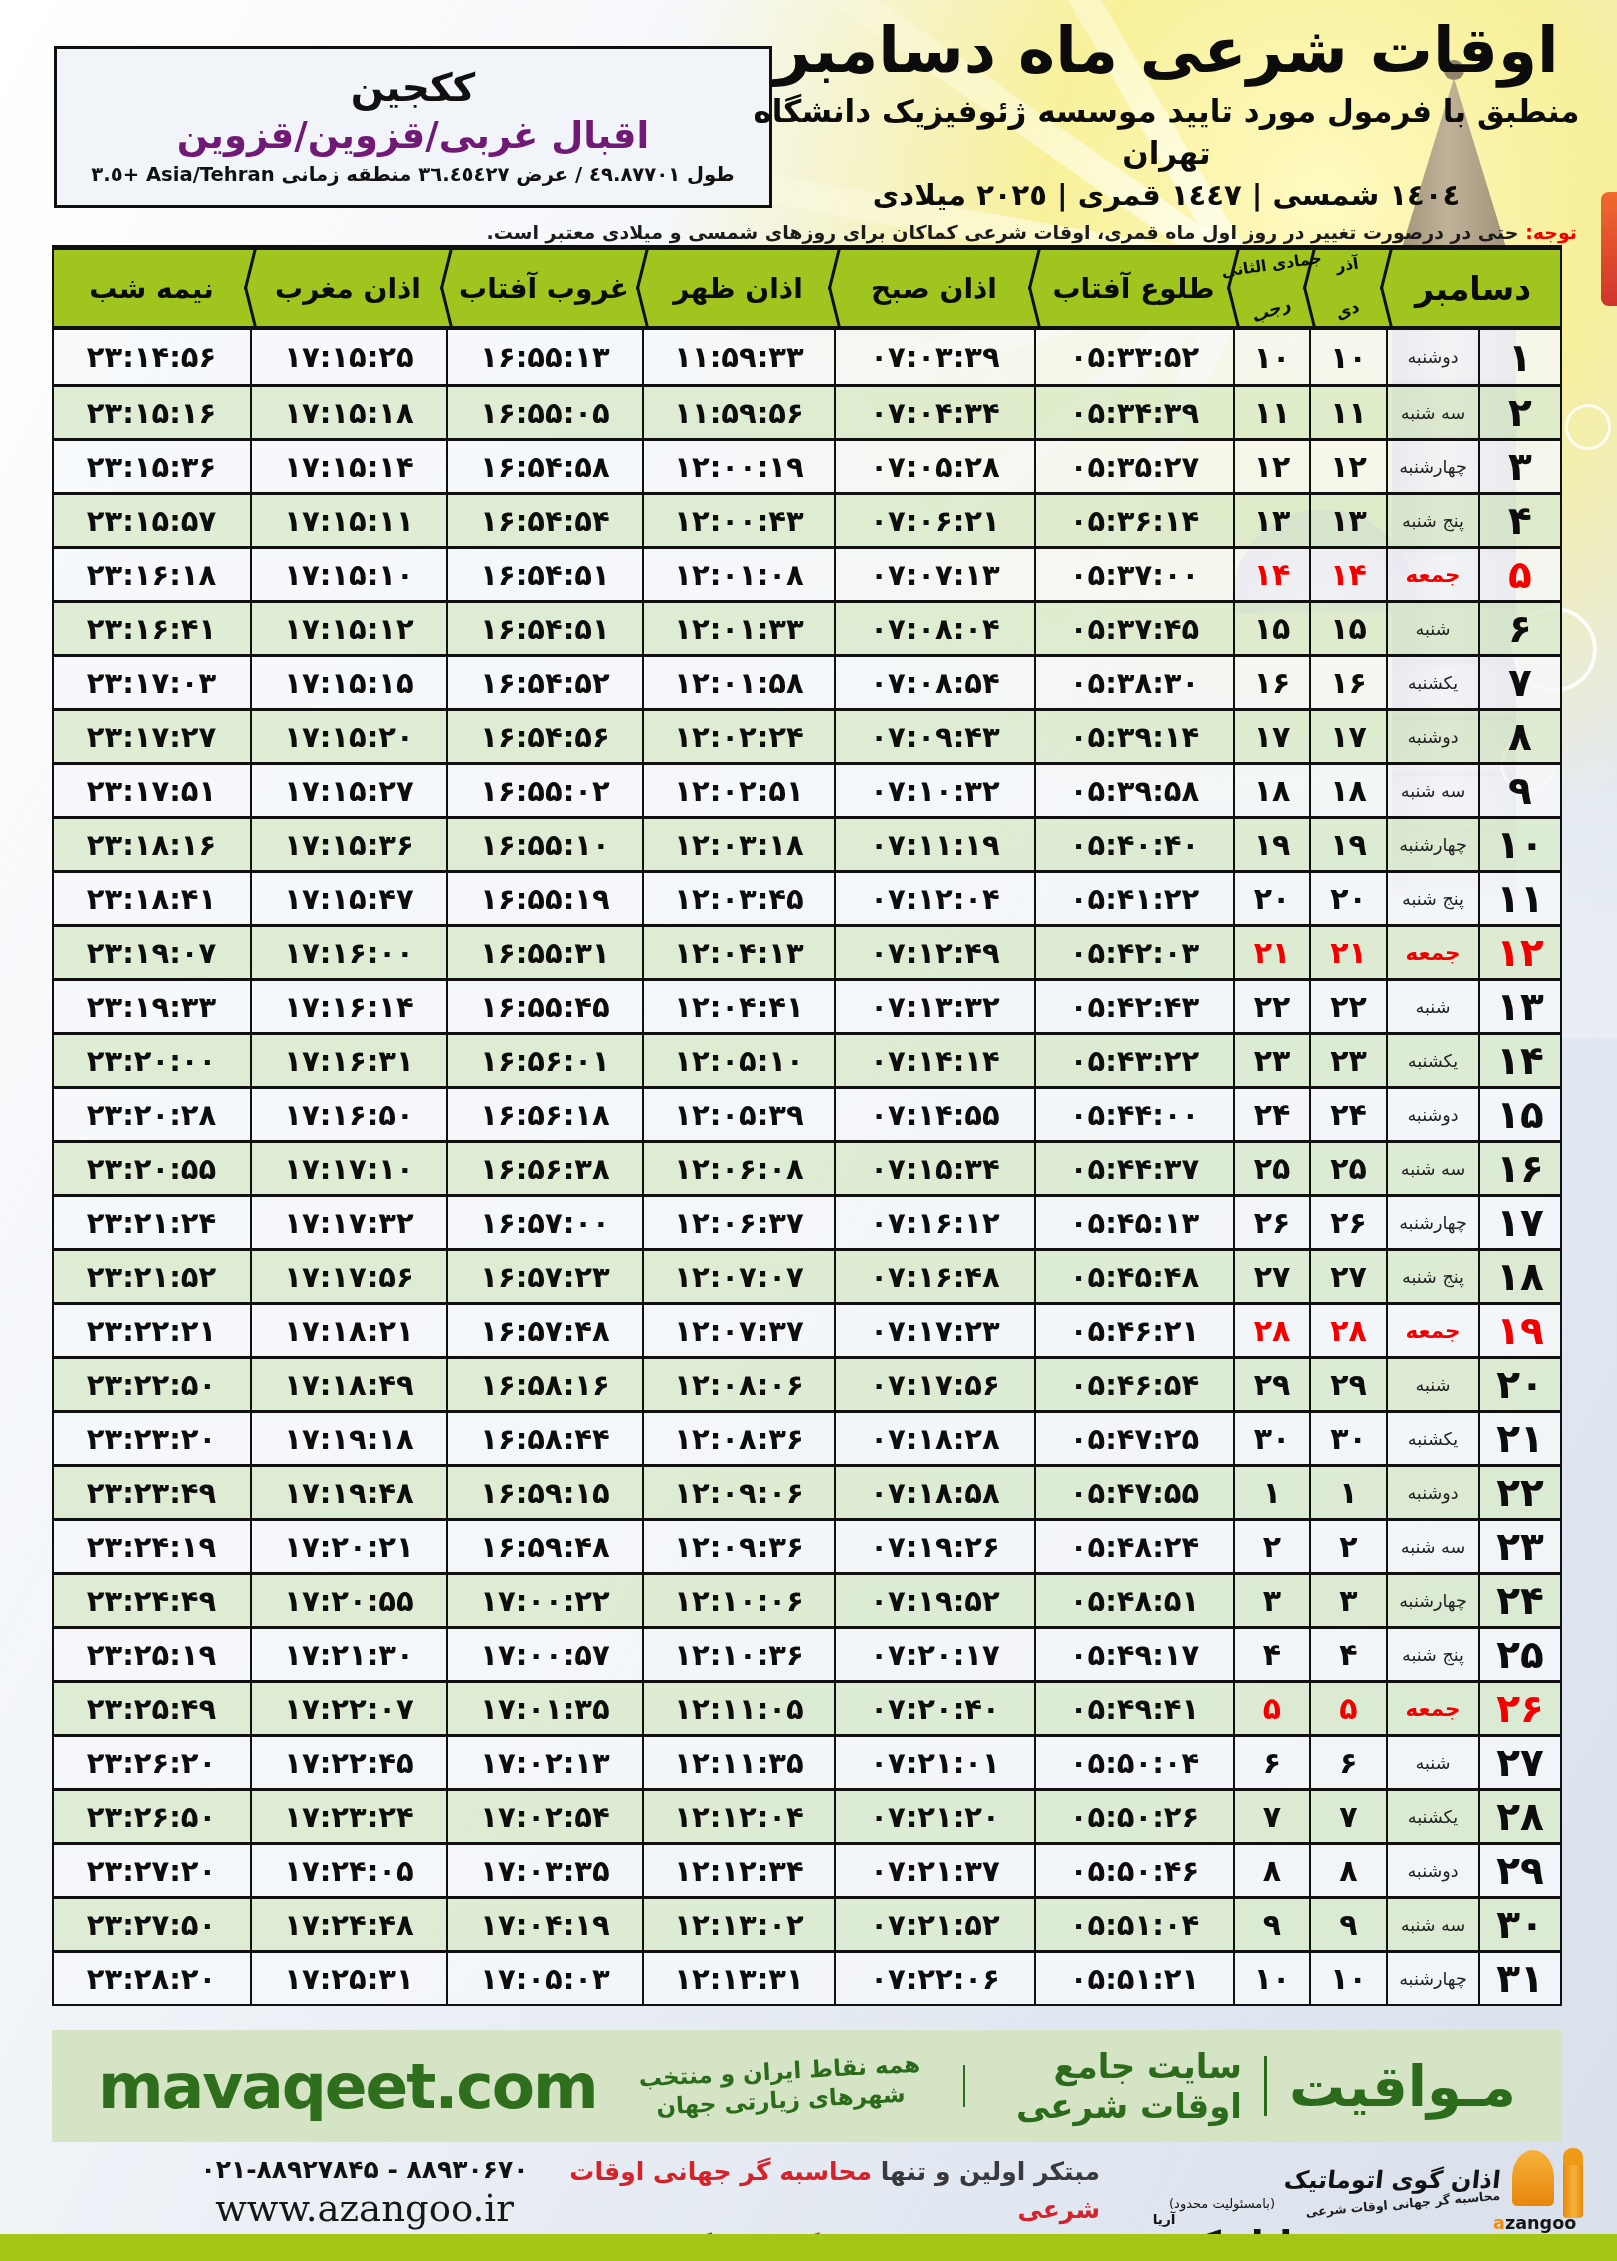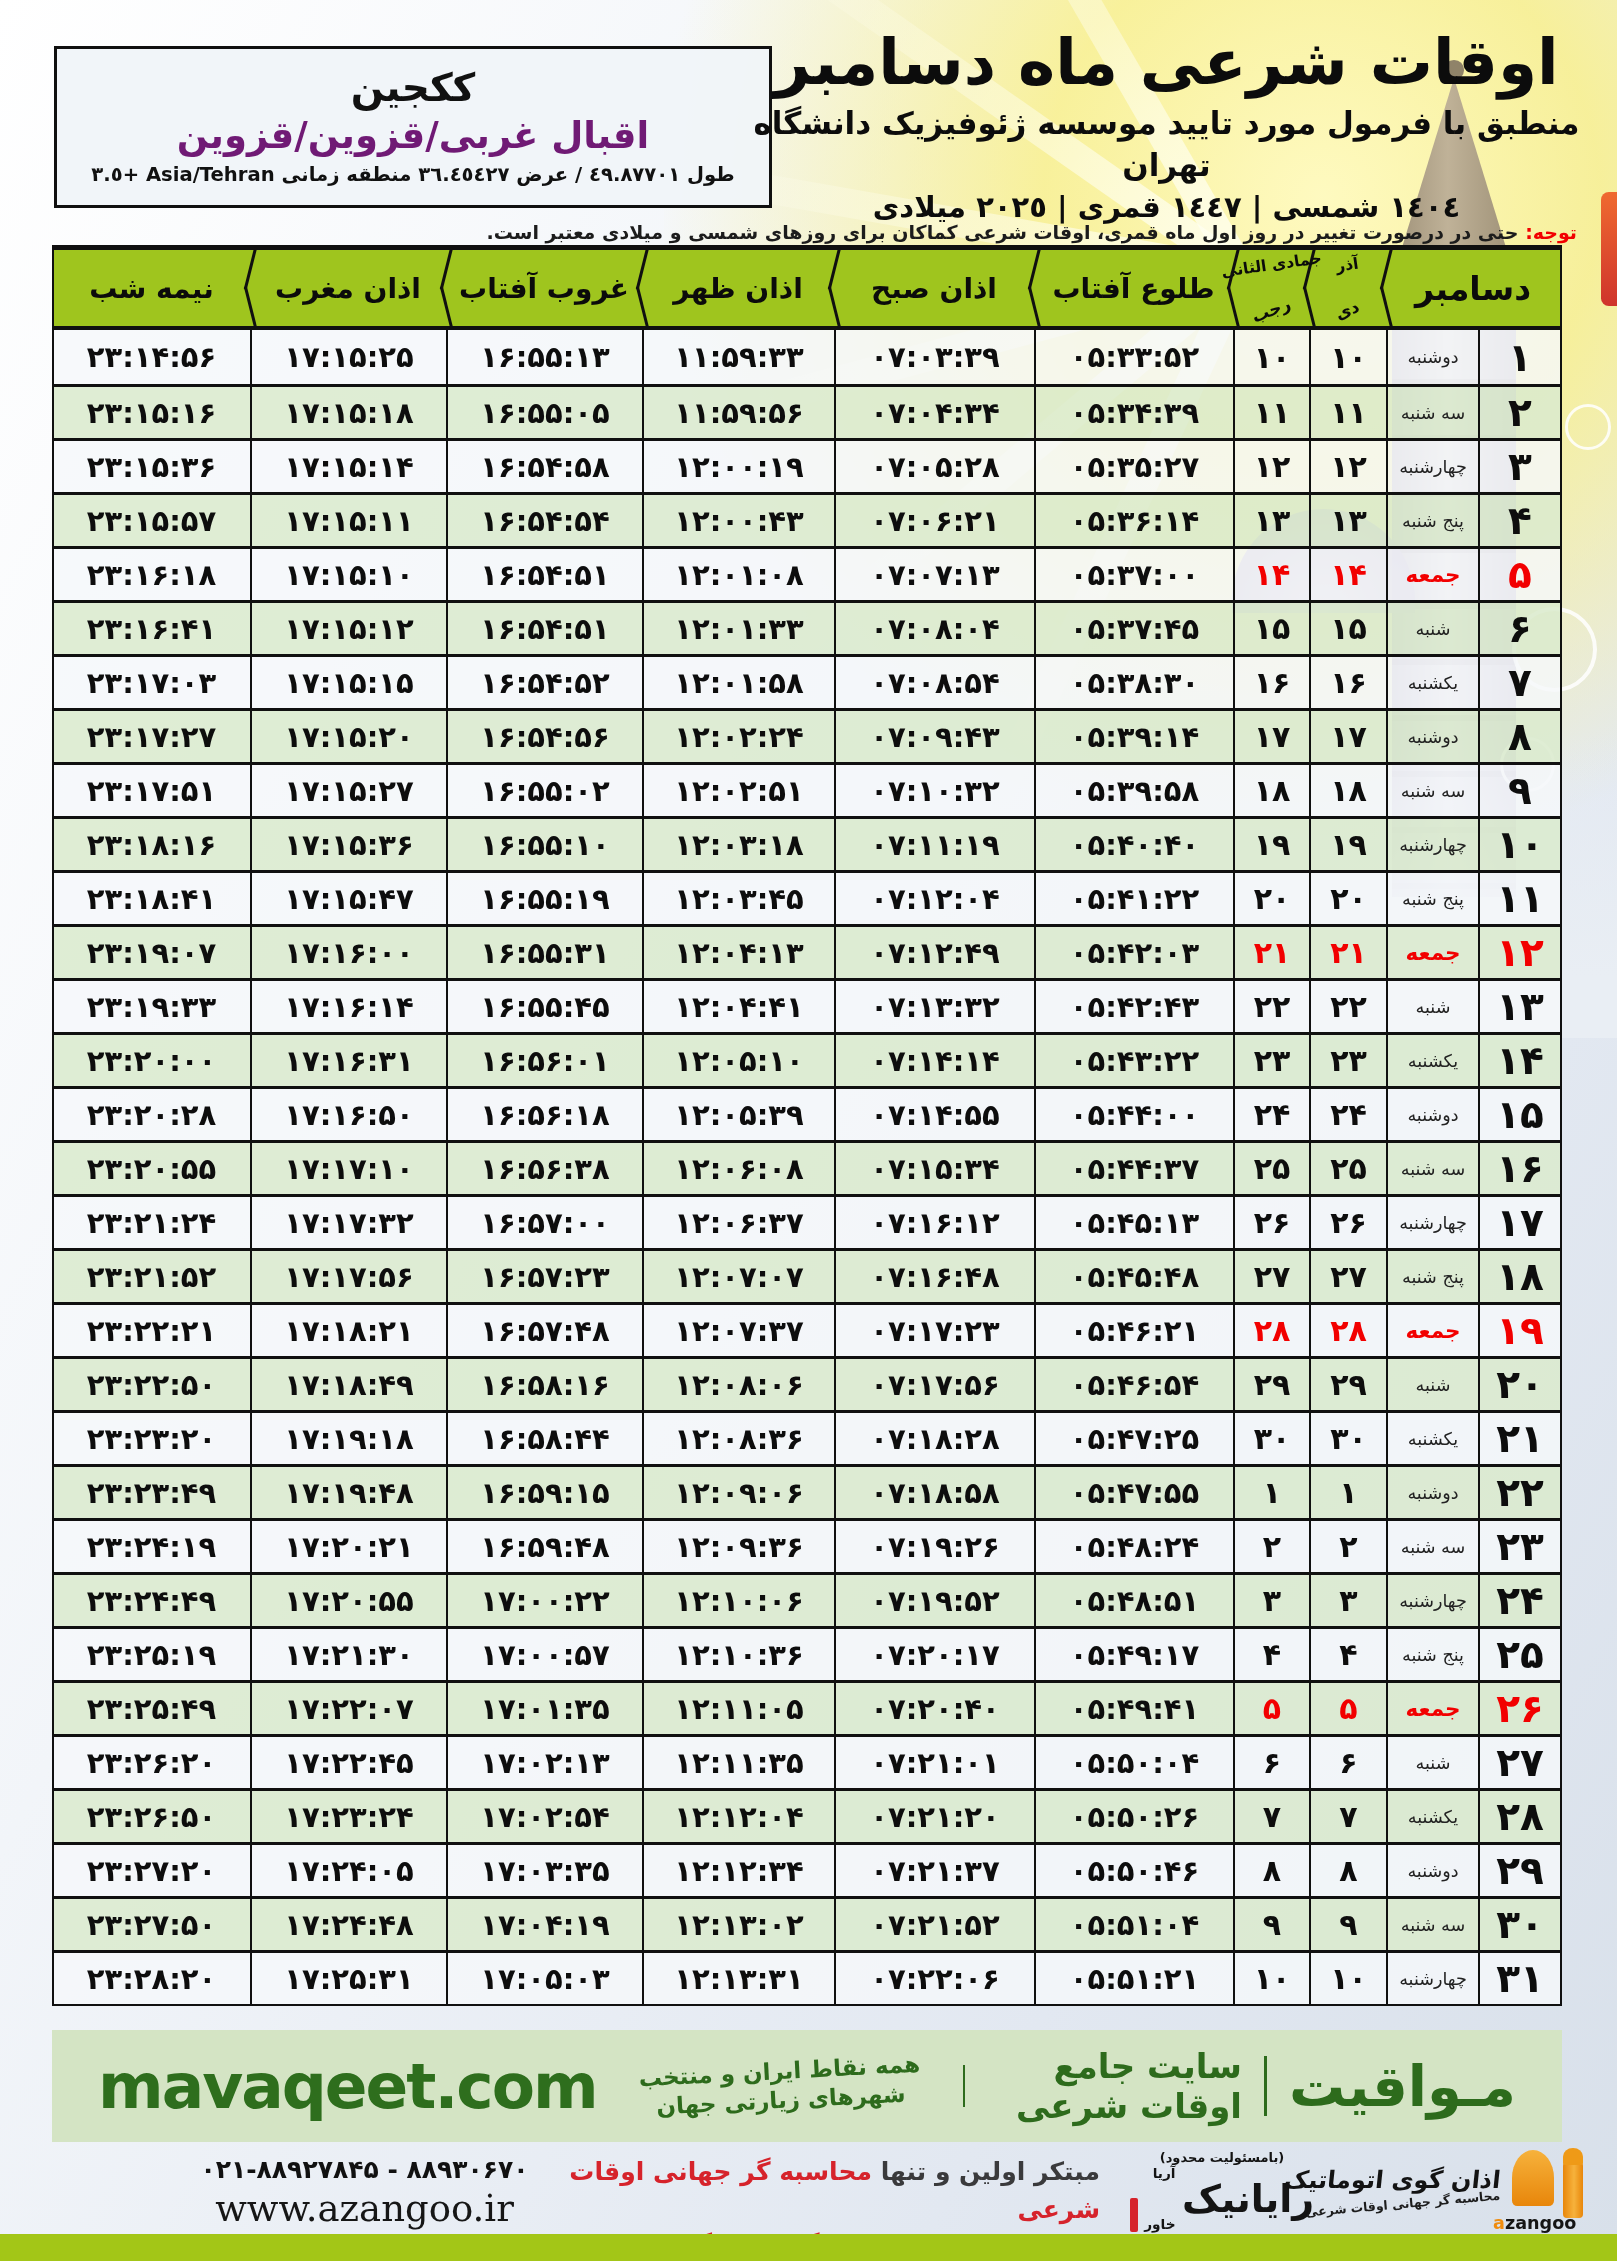--- a/index.html
+++ b/index.html
@@ -46,21 +46,21 @@
         background:linear-gradient(180deg,#ef6a30,#cf342c);}
   .decor-fade{position:absolute;right:0;top:731px;width:418px;height:307px;
         background:linear-gradient(180deg,rgba(238,242,246,0) 0%,#e9eef4 80%);}
   
   .locbox{position:absolute;z-index:2;left:55px;top:46px;width:718px;height:162px;
         background:rgba(240,244,249,0.92);border:3.3px solid var(--ink);
         display:flex;flex-direction:column;align-items:center;justify-content:center;gap:5.2px;text-align:center;}
   .loc-name{font-size:39px;font-weight:bold;color:#111;line-height:1.05;}
   .loc-region{font-size:37px;font-weight:bold;color:#701a75;text-align:right;}
   .loc-coords{font-size:19.6px;font-weight:bold;color:#111;}
-  .titlebox{position:absolute;z-index:2;right:36px;top:24px;width:829px;text-align:center;color:#0c0c0c;}
+  .titlebox{position:absolute;z-index:2;right:36px;top:12px;width:829px;text-align:center;color:#0c0c0c;}
   .title{font-size:63px;font-weight:bold;line-height:1.25;}
   .subtitle{font-size:31px;font-weight:bold;line-height:1.35;}
   .years{font-size:29px;font-weight:bold;margin-top:3.9px;}
   .note{position:absolute;z-index:2;top:221px;right:40px;left:55px;text-align:right;
         font-size:19px;font-weight:bold;color:#1c1c1c;}
   .note .nlabel{color:var(--red);}
   
   .table{position:absolute;z-index:1;top:245px;right:55px;width:1510px;
          border:2.6px solid var(--ink);border-top:5.2px solid var(--ink);}
   .thead{display:grid;direction:rtl;height:80px;background:var(--green-head);
@@ -102,21 +102,21 @@
   
   .phones{position:absolute;z-index:2;left:111px;top:2155px;width:509px;text-align:center;
         direction:ltr;font-size:25px;font-weight:bold;color:#111;}
   .www{position:absolute;z-index:2;left:111px;top:2187px;width:509px;text-align:center;
         direction:ltr;font-family:"DejaVu Serif",serif;font-size:37px;color:#161616;}
   .claims{position:absolute;z-index:2;right:517px;top:2153px;width:587px;text-align:right;
         font-size:25px;font-weight:bold;line-height:1.5;}
   .claims .dark{color:var(--foot-dark);}
   .claims .red{color:var(--foot-red);}
   .rayanik{position:absolute;z-index:2;right:281px;top:2150px;width:228px;text-align:center;color:#141414;}
-  .r-limited{font-size:13px;font-weight:bold;}
+  .r-limited{font-size:13px;font-weight:normal;margin-top:46px;}
   .r-main{display:flex;direction:rtl;align-items:center;justify-content:center;gap:6.5px;margin-top:1.3px;}
   .r-big{font-size:38px;font-weight:bold;}
   .r-stack{display:flex;flex-direction:column;font-size:13.7px;font-weight:bold;line-height:1.1;text-align:right;gap:36px;}
   .r-bar{width:7.8px;height:34px;background:#d6232b;border-radius:2px;align-self:flex-end;}
   
   .azlogo{position:absolute;z-index:2;right:29px;top:2145px;width:241px;height:88px;direction:rtl;display:flex;gap:9px;}
   .az-shapes{position:relative;width:78px;height:88px;flex:0 0 auto;}
   .az-dome{position:absolute;right:34px;top:5.2px;width:42px;height:56px;border-radius:50% 50% 5.2px 5.2px;
         background:linear-gradient(180deg,#f6b23c,#e8860a);}
   .az-pillar{position:absolute;right:5.2px;top:17px;width:19.6px;height:56px;border-radius:3.9px;

